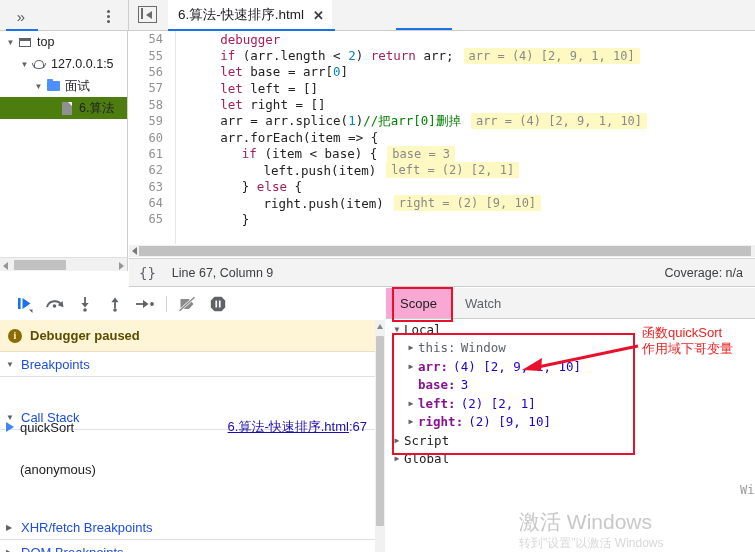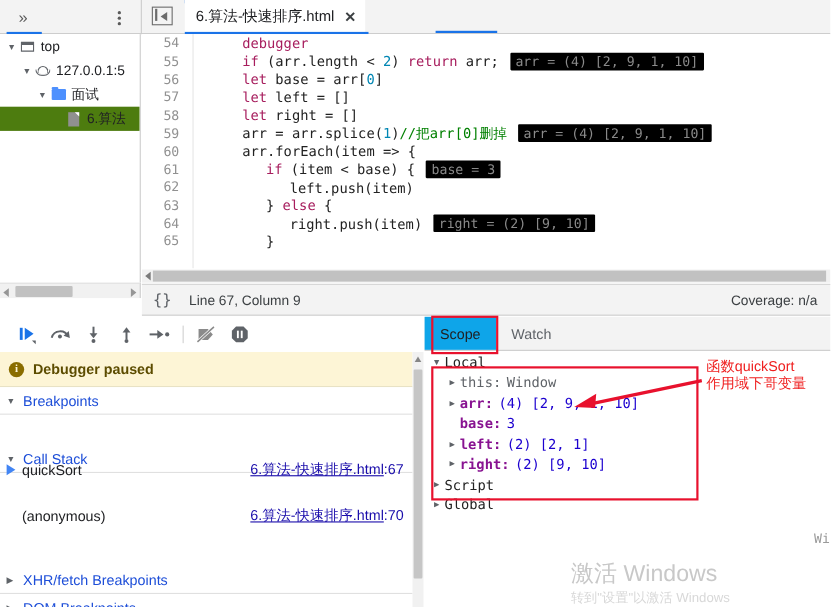--- a/index.html
+++ b/index.html
@@ -63,21 +63,21 @@
   
   .editor{position:absolute;left:129px;top:31px;width:626px;height:213px;background:#fff;overflow:hidden;}
   .code-line{position:relative;height:16.4px;display:flex;align-items:center;white-space:nowrap;}
   .gutter{width:42px;flex:0 0 42px;text-align:right;padding-right:8px;box-sizing:border-box;
           color:#919191;font-family:"DejaVu Sans Mono", monospace;font-size:12px;}
   .gline{position:absolute;left:46px;top:0;width:1px;height:213px;background:#e6e6e6;}
   .ctext{font-family:"DejaVu Sans Mono", monospace;font-size:12.5px;color:#222;padding-left:6px;}
   .kw{color:#a71d5d;}
   .num{color:#0086b3;}
   .cmt{color:#008000;}
-  .hint{background:#000000;color:#8a8a8a;padding:1px 5px;margin-left:10px;border-radius:1px;
+  .hint{background:#fef9c3;color:#8a8a8a;padding:1px 5px;margin-left:10px;border-radius:1px;
         font-family:"DejaVu Sans Mono", monospace;font-size:12px;}
   .ed-hscroll{position:absolute;left:129px;top:245px;width:626px;height:12px;background:#f1f1f1;}
   .ed-hscroll .thumb{position:absolute;left:10px;top:1px;width:612px;height:10px;background:#c1c1c1;}
   .ed-vnub{position:absolute;left:129px;top:245px;width:10px;height:12px;display:flex;align-items:center;justify-content:center;}
   .ed-vnub .a{width:0;height:0;border-top:4px solid transparent;border-bottom:4px solid transparent;border-right:5px solid #7a7a7a;}
 
   
   .statusbar{position:absolute;left:129px;top:258px;width:626px;height:29px;background:#f3f3f3;
              border-top:1px solid #d4d4d4;border-bottom:1px solid #cdcdcd;box-sizing:border-box;
              display:flex;align-items:center;}
@@ -88,21 +88,21 @@
   
   .dbgbar{position:absolute;left:0;top:288px;width:385px;height:31px;background:#fff;box-sizing:border-box;}
   .dbgbar .tools{display:flex;align-items:center;height:31px;padding-left:10px;gap:0px;}
   .tbtn{width:30px;height:28px;display:flex;align-items:center;justify-content:center;cursor:pointer;position:relative;}
   .tdiv{width:1px;height:16px;background:#d0d0d0;margin:0 6px;}
 
   
   .swtabs{position:absolute;left:386px;top:288px;width:369px;height:31px;background:#f3f3f3;
           border-bottom:1px solid #cdcdcd;box-sizing:border-box;display:flex;align-items:stretch;}
   .swtab{display:flex;align-items:center;padding:0 14px;font-size:13px;color:#5f6368;cursor:pointer;}
-  .swtab.active{background:#0ea5e9;color:#202124;}
+  .swtab.active{background:#f9a8d4;color:#202124;}
   .swtab-underline{position:absolute;left:396px;top:28px;width:56px;height:2px;background:#1a73e8;}
 
   
   .paused{position:absolute;left:0;top:320px;width:375px;height:32px;background:#fdf5d6;
           border-bottom:1px solid #e6e0c4;box-sizing:border-box;display:flex;align-items:center;padding-left:8px;}
   .info-ic{width:14px;height:14px;border-radius:50%;background:#8a6d00;color:#fdf5d6;font-size:10px;
            font-weight:bold;display:flex;align-items:center;justify-content:center;font-family:"Liberation Serif",serif;}
   .paused-txt{margin-left:8px;font-size:13px;font-weight:bold;color:#5c4c00;}
 
   
@@ -246,20 +246,21 @@
           <span class="ctext" style="padding-left: 49.2px;"><span>arr.forEach(item =&gt; {</span></span>
         </div>
         <div class="code-line">
           <span class="gutter">61</span>
           <span class="ctext" style="padding-left: 70.8px;"><span class="kw">if</span><span> (item &lt; base) {</span></span>
           <span class="hint">base = 3</span>
         </div>
         <div class="code-line">
           <span class="gutter">62</span>
           <span class="ctext" style="padding-left: 92.4px;"><span>left.push(item)</span></span>
+          <span class="hint">left = (2) [2, 1]</span>
         </div>
         <div class="code-line">
           <span class="gutter">63</span>
           <span class="ctext" style="padding-left: 70.8px;"><span>} </span><span class="kw">else</span><span> {</span></span>
         </div>
         <div class="code-line">
           <span class="gutter">64</span>
           <span class="ctext" style="padding-left: 92.4px;"><span>right.push(item)</span></span>
           <span class="hint">right = (2) [9, 10]</span>
         </div>
@@ -361,21 +362,20 @@
       <div class="csrow" style="top: 414px;">
         <span class="cs-arrow">
           <span class="ar"></span>
         </span>
         <span class="cs-name">quickSort</span>
         <span class="cs-loc"><span class="nd">6.算法-快速排序.html</span><span>:67</span></span>
       </div>
       <div class="csrow" style="top: 456px;">
         <span class="cs-arrow"></span>
         <span class="cs-name">(anonymous)</span>
-        <span class="cs-loc"><span class="nd">6.算法-快速排序.html</span><span>:70</span></span>
       </div>
     </div>
 
   <div class="sect-hdr" style="top:515px">
     <span class="sect-tw">▶</span>
     <span class="sect-title">XHR/fetch Breakpoints</span>
   </div>
   <div class="sect-hdr" style="top:540px;border-bottom:none">
     <span class="sect-tw">▶</span>
     <span class="sect-title">DOM Breakpoints</span>

